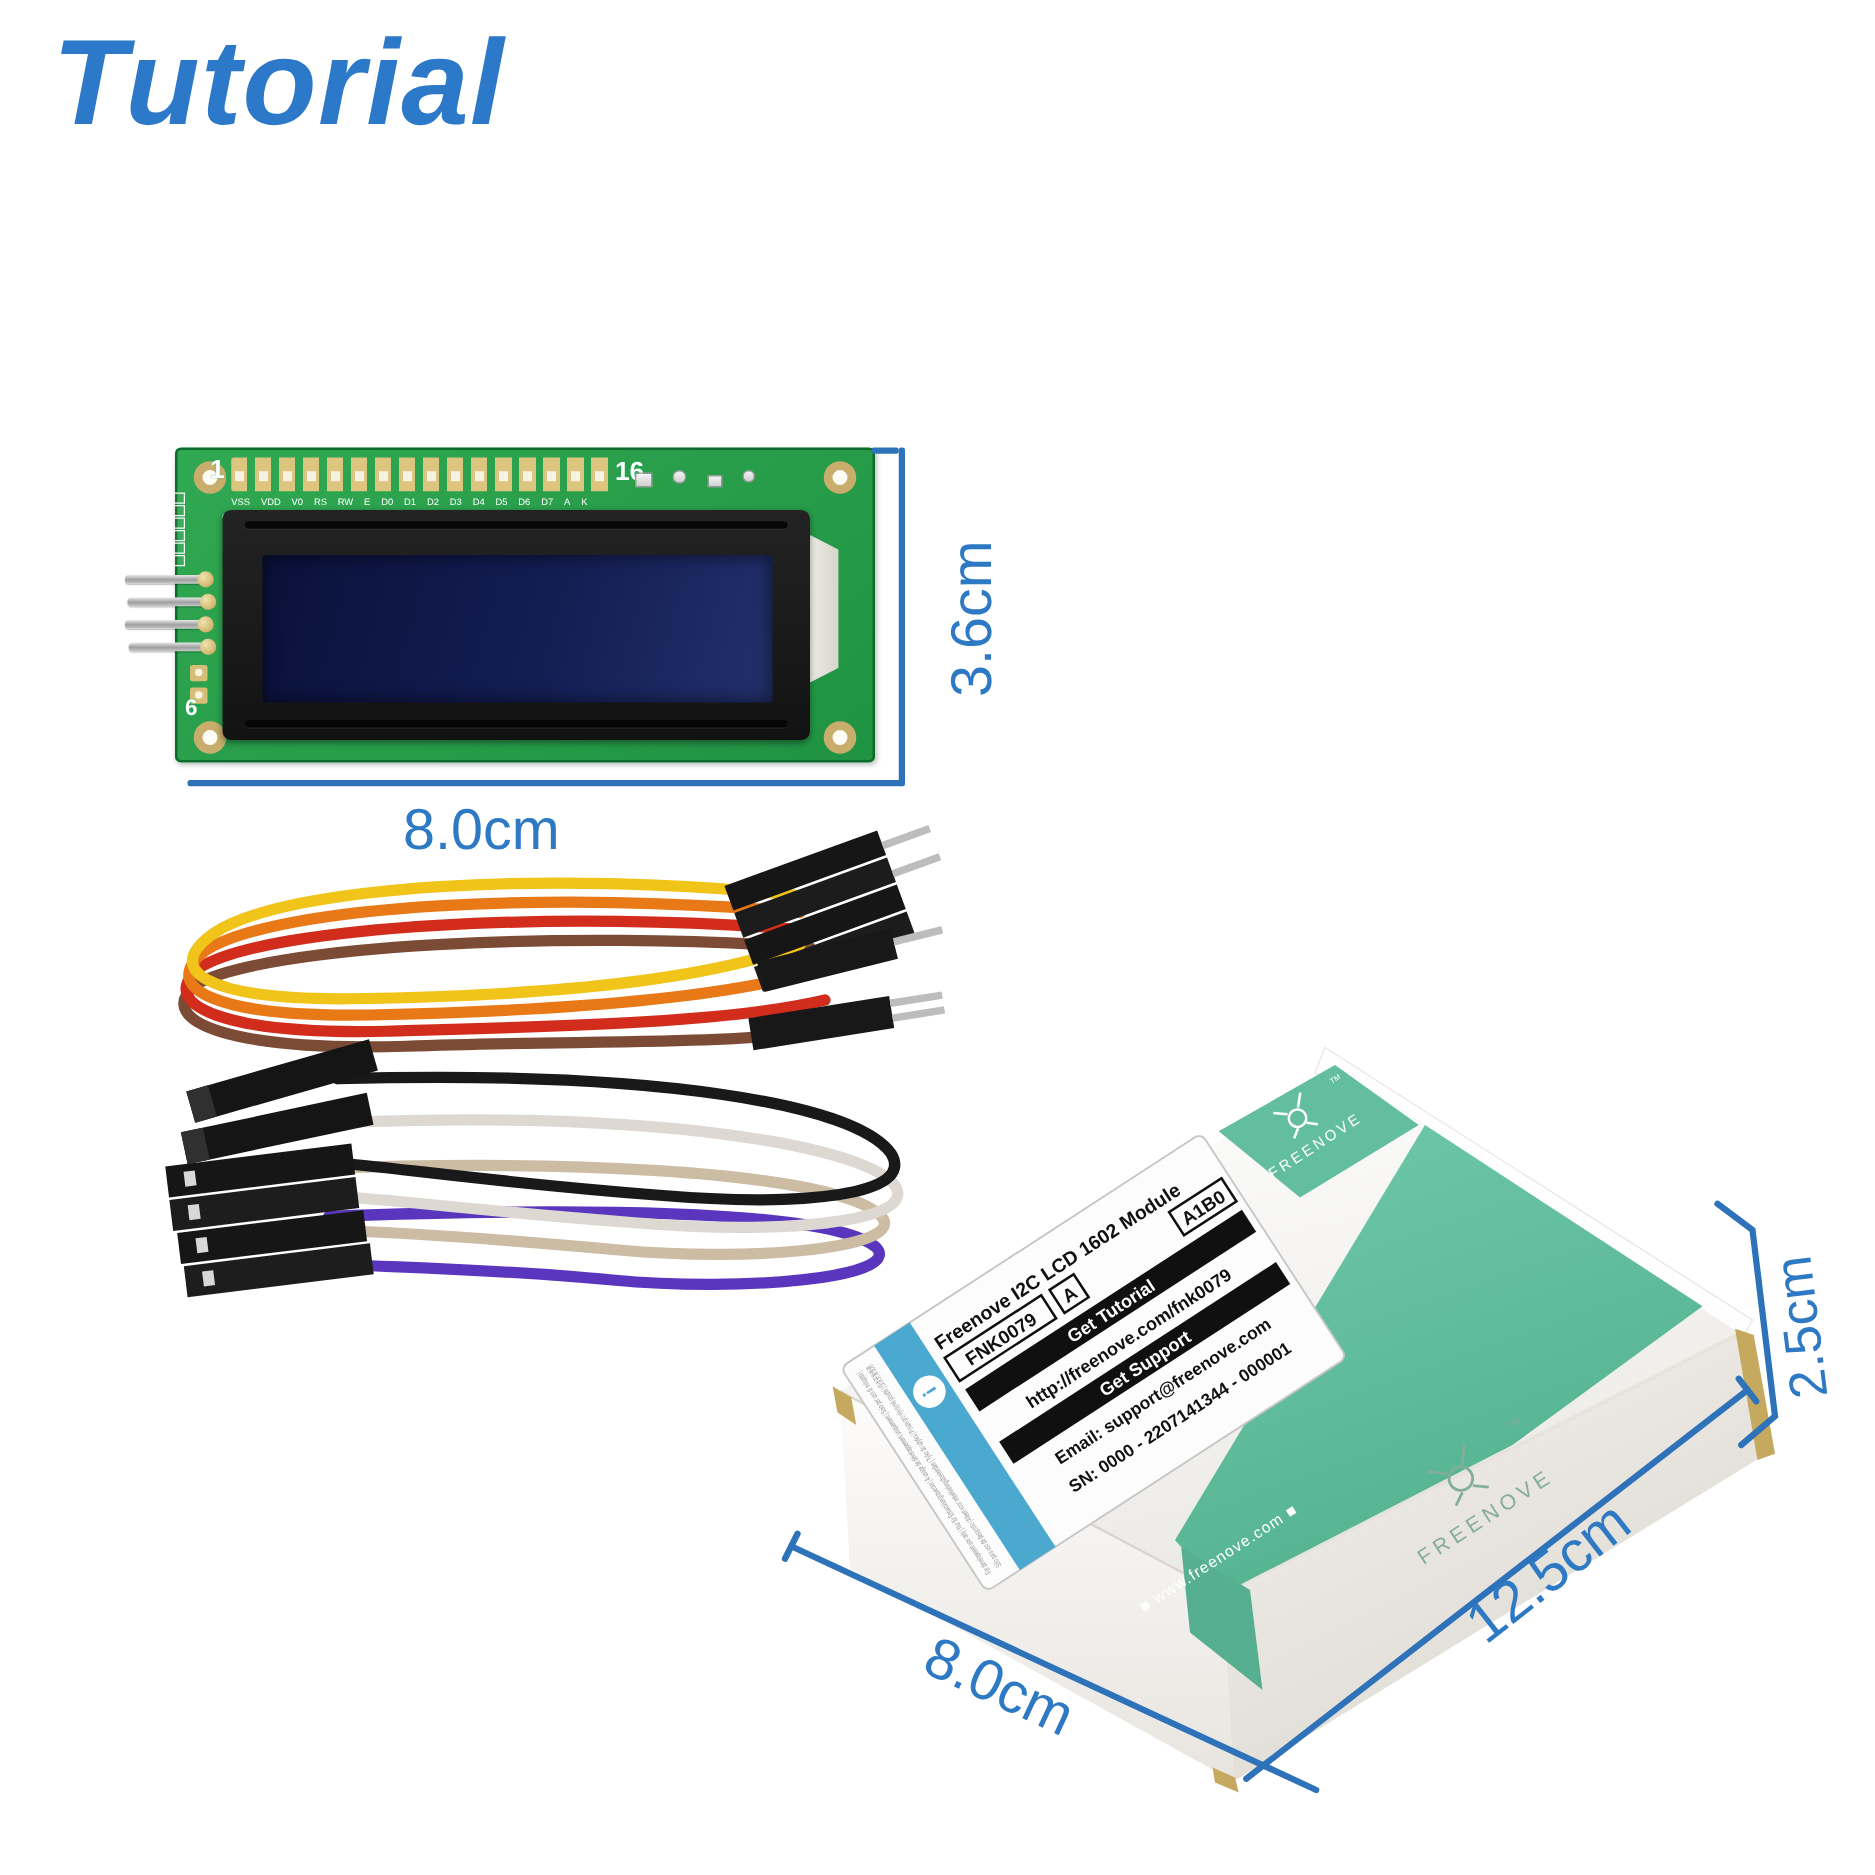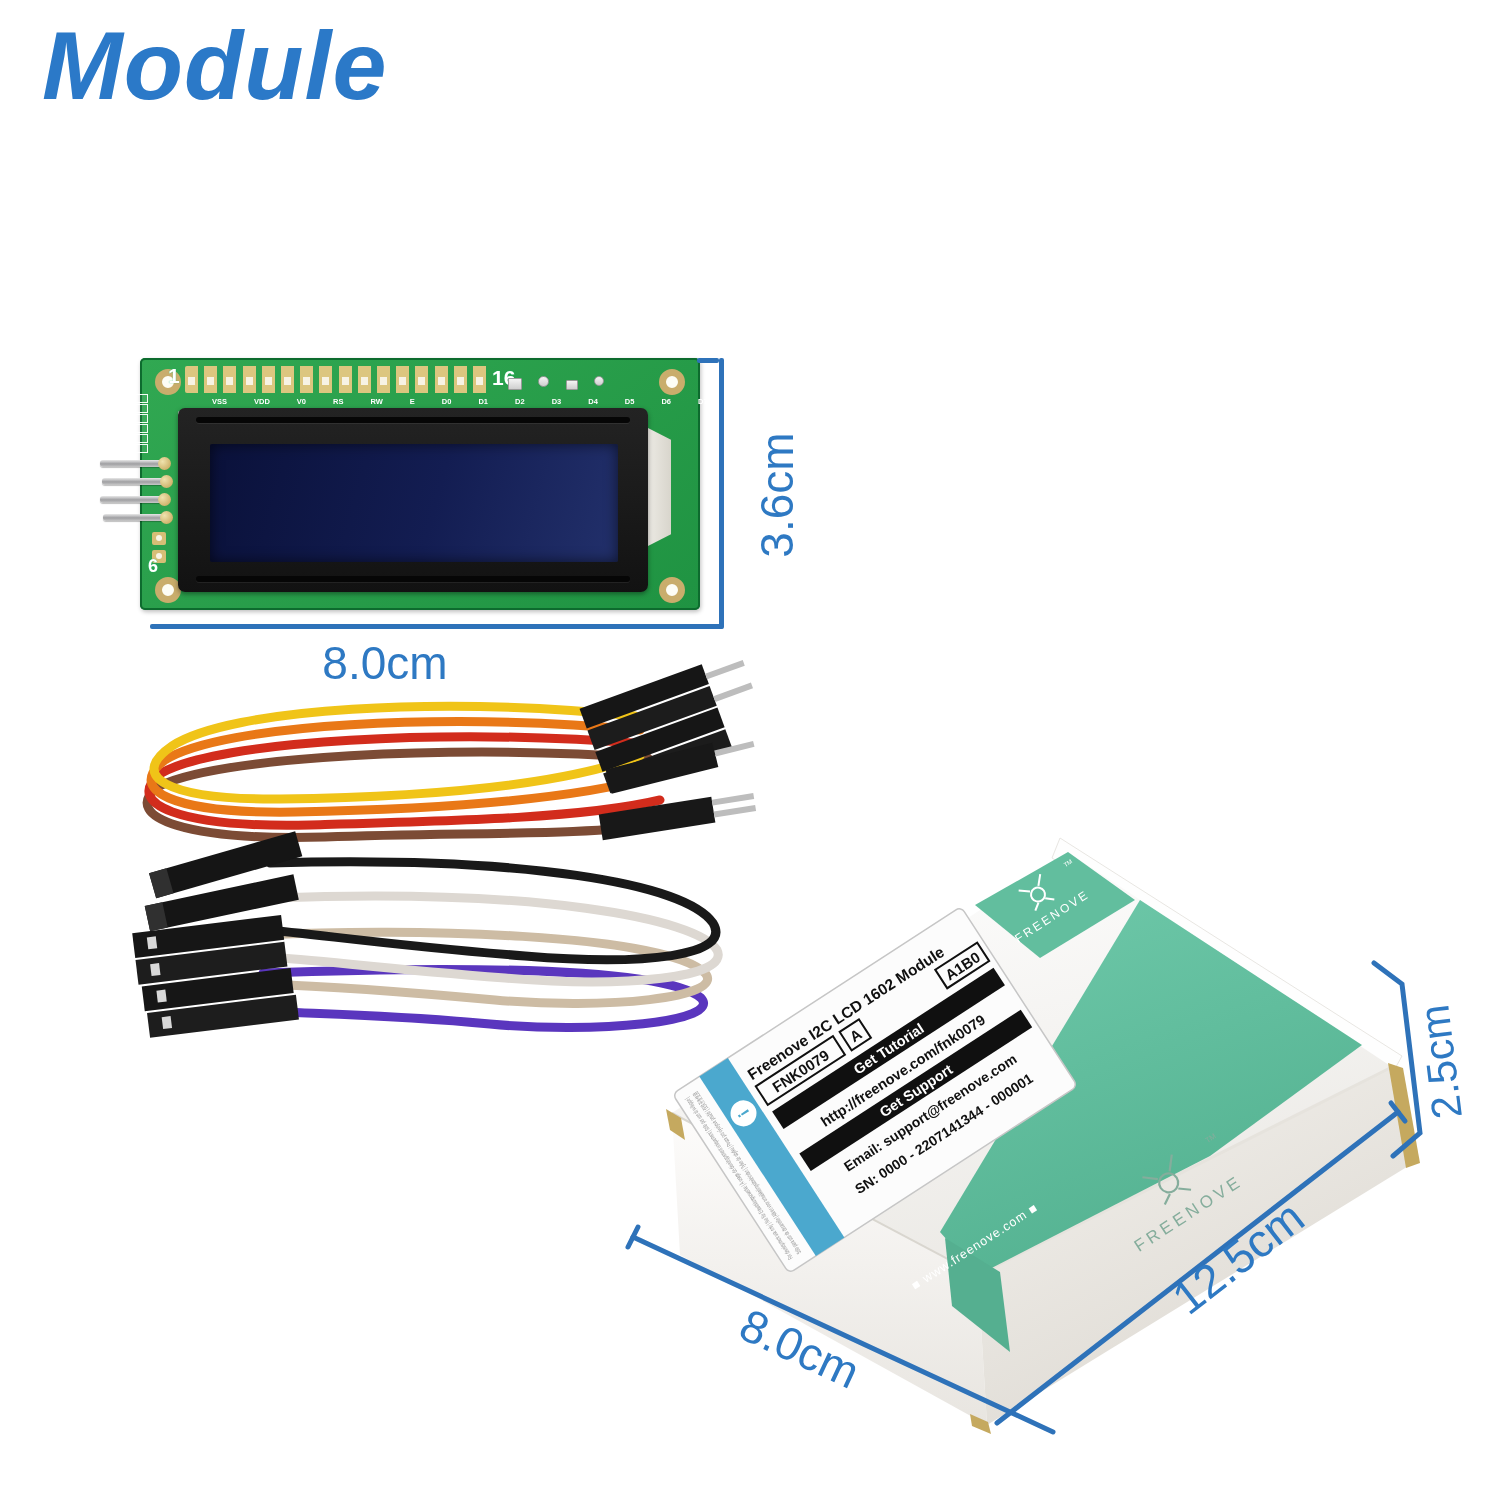--- a/index.html
+++ b/index.html
@@ -19,21 +19,21 @@
        box-shadow:inset 0 0 0 2px #0d6b2e, 1px 2px 4px rgba(0,0,0,.25);}
   .hole{width:26px;height:26px;border-radius:50%;border:7px solid #C9AD6C;background:#fdfdf5;
         box-sizing:border-box;}
   #pads-row{left:85px;top:16px;width:303px;height:27px;
         background:repeating-linear-gradient(90deg,#DCC67F 0 13px,rgba(0,0,0,0) 13px 19.2px);
         border-radius:2px;}
   #pads-holes{left:88px;top:27px;width:303px;height:8px;
         background:repeating-linear-gradient(90deg,#f7f3e4 0 7px,rgba(0,0,0,0) 7px 19.2px);}
   .pcb-num{color:#ffffff;font-weight:bold;font-size:21px;text-shadow:0 0 1px #0b6; }
   #pin-labels{left:85px;top:47px;width:285px;display:flex;justify-content:space-between;}
-  #pin-labels span{font-size:7.5px;font-weight:bold;color:#ffffff;margin-left:27px;}
+  #pin-labels span{font-size:7.5px;font-weight:normal;color:#ffffff;}
   .silk{height:4px;background:#f2f6f2;border-radius:2px;}
   #side-labels{left:4px;top:44px;width:44px;}
   #side-labels span{display:block;font-size:6.5px;line-height:7px;color:#ffffff;
         border:1px solid rgba(255,255,255,.95);margin:0 0 1px 0;padding:0 2px;
         background:rgba(255,255,255,.06);white-space:nowrap;}
   .pin{height:7px;border-radius:3px;background:linear-gradient(#e8e8e8,#9f9fa2 55%,#c8c8c8);
        box-shadow:0 1px 1px rgba(0,0,0,.25);}
   .solder{width:13px;height:13px;border-radius:50%;background:radial-gradient(circle at 35% 35%,#EFE3AE,#C2A052);}
   .pad-sq{width:14px;height:13px;background:#D6BE76;border-radius:2px;}
   .pad-sq i{display:block;width:6px;height:6px;margin:3px auto;border-radius:50%;background:#f8f5e6;}
@@ -54,21 +54,21 @@
 
   
   svg{position:absolute;overflow:visible;}
   text{font-family:"Liberation Sans", sans-serif;}
 </style>
 </head>
 <body>
 
 <div id="stage">
 
-  <div class="abs" id="page-title">Module</div>
+  <div class="abs" id="page-title">Tutorial</div>
 
   <div class="abs" id="lcd-module">
     <div class="abs" id="pcb"></div>
 
     <div class="abs hole" style="left:55px;top:19px;"></div>
     <div class="abs hole" style="left:559px;top:19px;"></div>
     <div class="abs hole" style="left:55px;top:227px;"></div>
     <div class="abs hole" style="left:559px;top:227px;"></div>
 
     <div class="abs" id="pads-row"></div>

